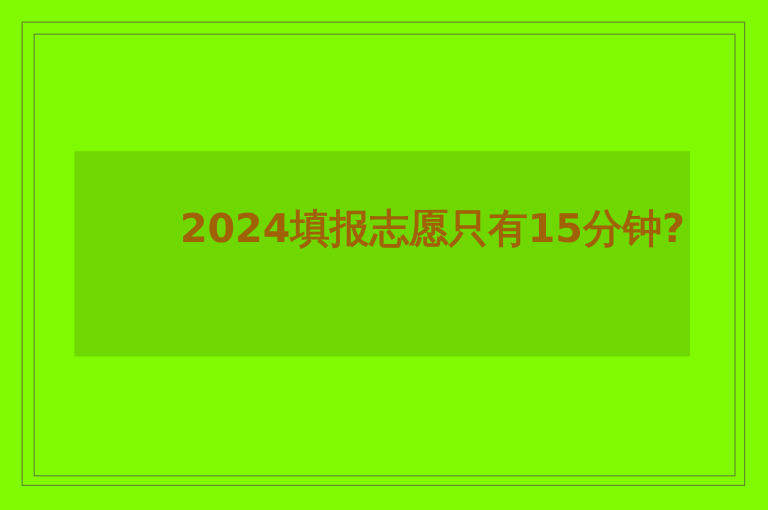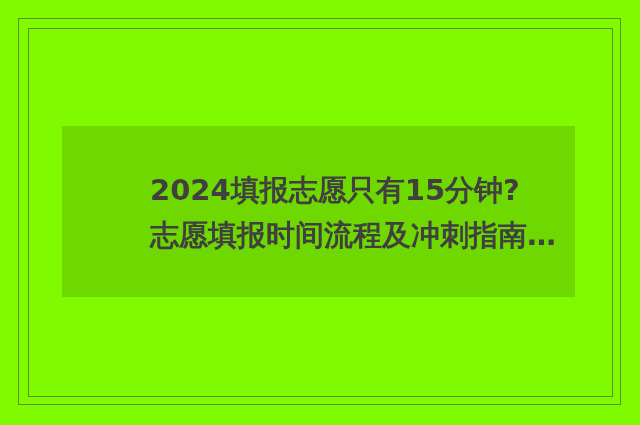--- a/index.html
+++ b/index.html
@@ -51,22 +51,22 @@
     width: 513px;
     height: 171px;
     background: rgba(0, 0, 0, 0.135);
   }
 
   .caption-text {
     position: absolute;
     left: 150px;
     top: 168px;
     width: 420px;
-    color: #404040;
-    font-size: 29px;
+    color: #a16207;
+    font-size: 33px;
     font-weight: bold;
     line-height: 45px;
     letter-spacing: 0px;
     white-space: nowrap;
   }
   .caption-line {
     display: block;
   }
 </style>
 </head>
@@ -74,16 +74,15 @@
 
 <div id="poster">
 
   <div class="frame frame-outer"></div>
   <div class="frame frame-inner"></div>
 
   <div class="caption-band"></div>
 
   <div class="caption-text">
     <span class="caption-line">2024填报志愿只有15分钟?</span>
-    <span class="caption-line">志愿填报时间流程及冲刺指南…</span>
   </div>
 
 </div>
 
 </body></html>

